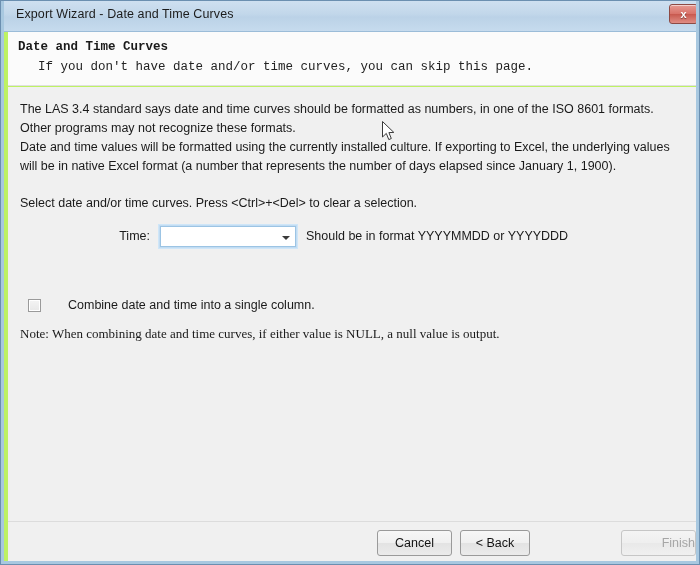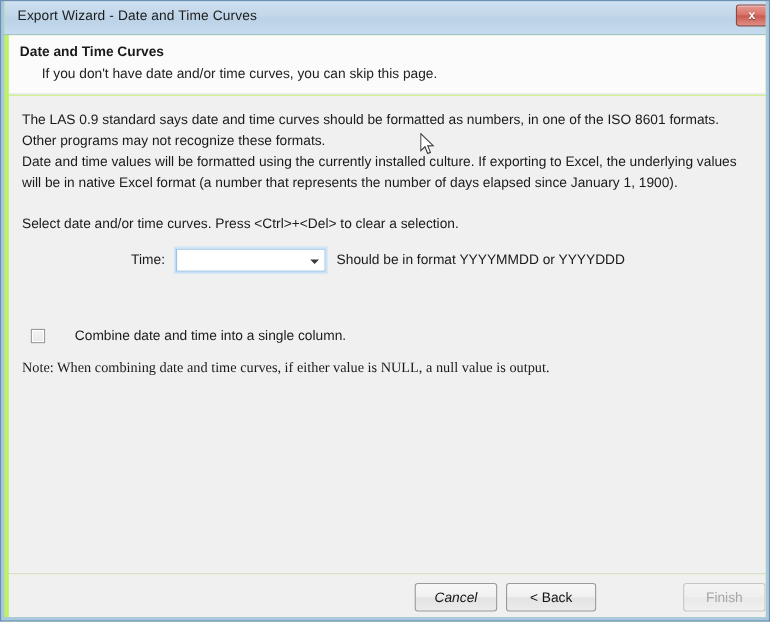--- a/index.html
+++ b/index.html
@@ -86,20 +86,21 @@
   
   .header-panel {
     position: absolute;
     left: 4px;
     top: 32px;
     width: 692px;
     height: 54px;
     box-sizing: border-box;
     background: #fbfbfb;
     border-bottom: 1px solid #e0e0e0;
+    font-family: Liberation Mono, monospace;
   }
   .header-title {
     position: absolute;
     left: 10px;
     top: 8px;
     font-size: 12.5px;
     font-weight: bold;
     color: #1a1a1a;
   }
   .header-sub {
@@ -275,23 +276,24 @@
   .btn.default {
     border: 1px solid #2c8fd4;
     background: linear-gradient(to bottom, #d7eefc 0%, #c3e6fa 48%, #a9dbf7 52%, #cbeafb 100%);
     box-shadow: inset 0 0 0 1px #ffffff;
   }
   .btn.disabled {
     color: #a6a6a6;
     border: 1px solid #c6c6c6;
     background: linear-gradient(to bottom, #f4f4f4 0%, #efefef 48%, #e9e9e9 52%, #f0f0f0 100%);
     cursor: default;
-  }
-  #btn-cancel { left: 369px; width: 75px; font-style: italic; }
-  #btn-back   { left: 452px; width: 82px; }
+    text-align: right;
+  }
+  #btn-cancel { left: 369px; width: 75px; }
+  #btn-back   { left: 452px; width: 70px; }
   #btn-next   { left: 531px; width: 77px; }
   #btn-finish { left: 613px; width: 75px; }
 
   
   .cursor {
     position: absolute;
     left: 378px;
     top: 121px;
     z-index: 80;
     pointer-events: none;
@@ -309,21 +311,21 @@
     </div>
   </div>
 
   <div class="header-panel">
     <div class="header-title">Date and Time Curves</div>
     <div class="header-sub">If you don't have date and/or time curves, you can skip this page.</div>
   </div>
 
   <div class="body-area">
 
-    <div class="para para-1">The LAS 0.9 standard says date and time curves should be formatted as numbers, in one of the ISO 8601 formats. Other programs may not recognize these formats.</div>
+    <div class="para para-1">The LAS 3.4 standard says date and time curves should be formatted as numbers, in one of the ISO 8601 formats. Other programs may not recognize these formats.</div>
     <div class="para para-2">Date and time values will be formatted using the currently installed culture. If exporting to Excel, the underlying values will be in native Excel format (a number that represents the number of days elapsed since January 1, 1900).</div>
     <div class="para para-3">Select date and/or time curves. Press &lt;Ctrl&gt;+&lt;Del&gt; to clear a selection.</div>
 
     <div class="form-row row-date">
       <div class="field-label">Time:</div>
       <div class="combo focused">
         <div class="combo-inner">
           <div class="combo-value"></div>
           <div class="combo-arrow"></div>
         </div>

